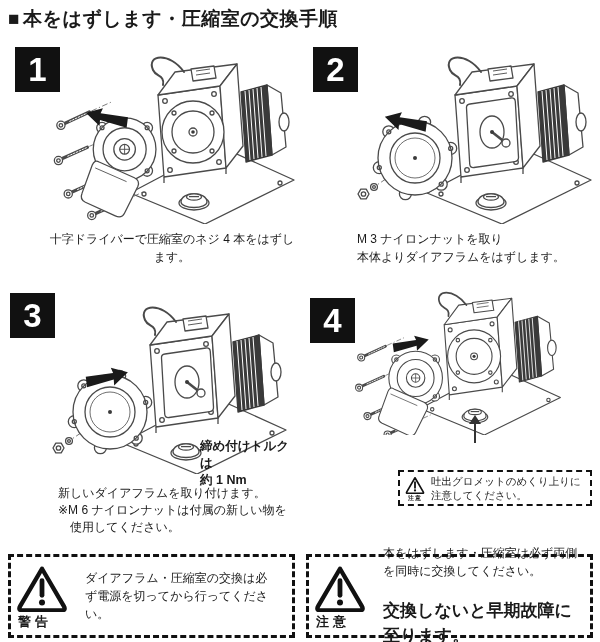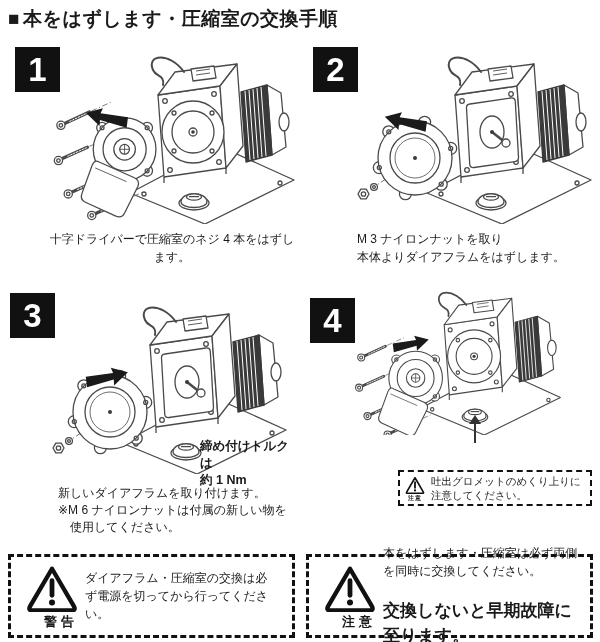--- a/index.html
+++ b/index.html
@@ -43,21 +43,21 @@
     gap:4px;padding:1px 3px;background:#fff;margin-top:27px;}
   .note-icon{flex:0 0 24px;display:flex;flex-direction:column;align-items:center;}
   .note-icon svg{width:20px;height:18px;}
   .mini-label{font-size:6px;font-weight:bold;letter-spacing:1px;line-height:1;margin-top:1px;}
   .note-text{font-size:10.5px;line-height:1.35;white-space:pre-line;}
   
   .warnbox{position:absolute;top:554px;width:287px;height:84px;border:3px dashed #111;
     box-sizing:border-box;display:flex;align-items:center;padding:3px 5px;gap:7px;background:#fff;}
   #warn1{left:8px;}
   #warn2{left:306px;}
-  .warn-icon-wrap{flex:0 0 62px;display:flex;flex-direction:column;align-items:flex-end;}
+  .warn-icon-wrap{flex:0 0 62px;display:flex;flex-direction:column;align-items:flex-start;}
   .warn-icon-wrap svg{width:52px;height:48px;}
   .warn-label{font-size:13px;font-weight:bold;letter-spacing:4px;line-height:1;margin-top:3px;text-indent:2px;}
   .warn-text{font-size:12px;line-height:1.5;white-space:pre-line;}
   .emph{font-weight:bold;font-size:17px;white-space:pre-line;}
   .defs-svg{position:absolute;width:0;height:0;}
 </style>
 </head>
 <body>
 
 <div class="page">

